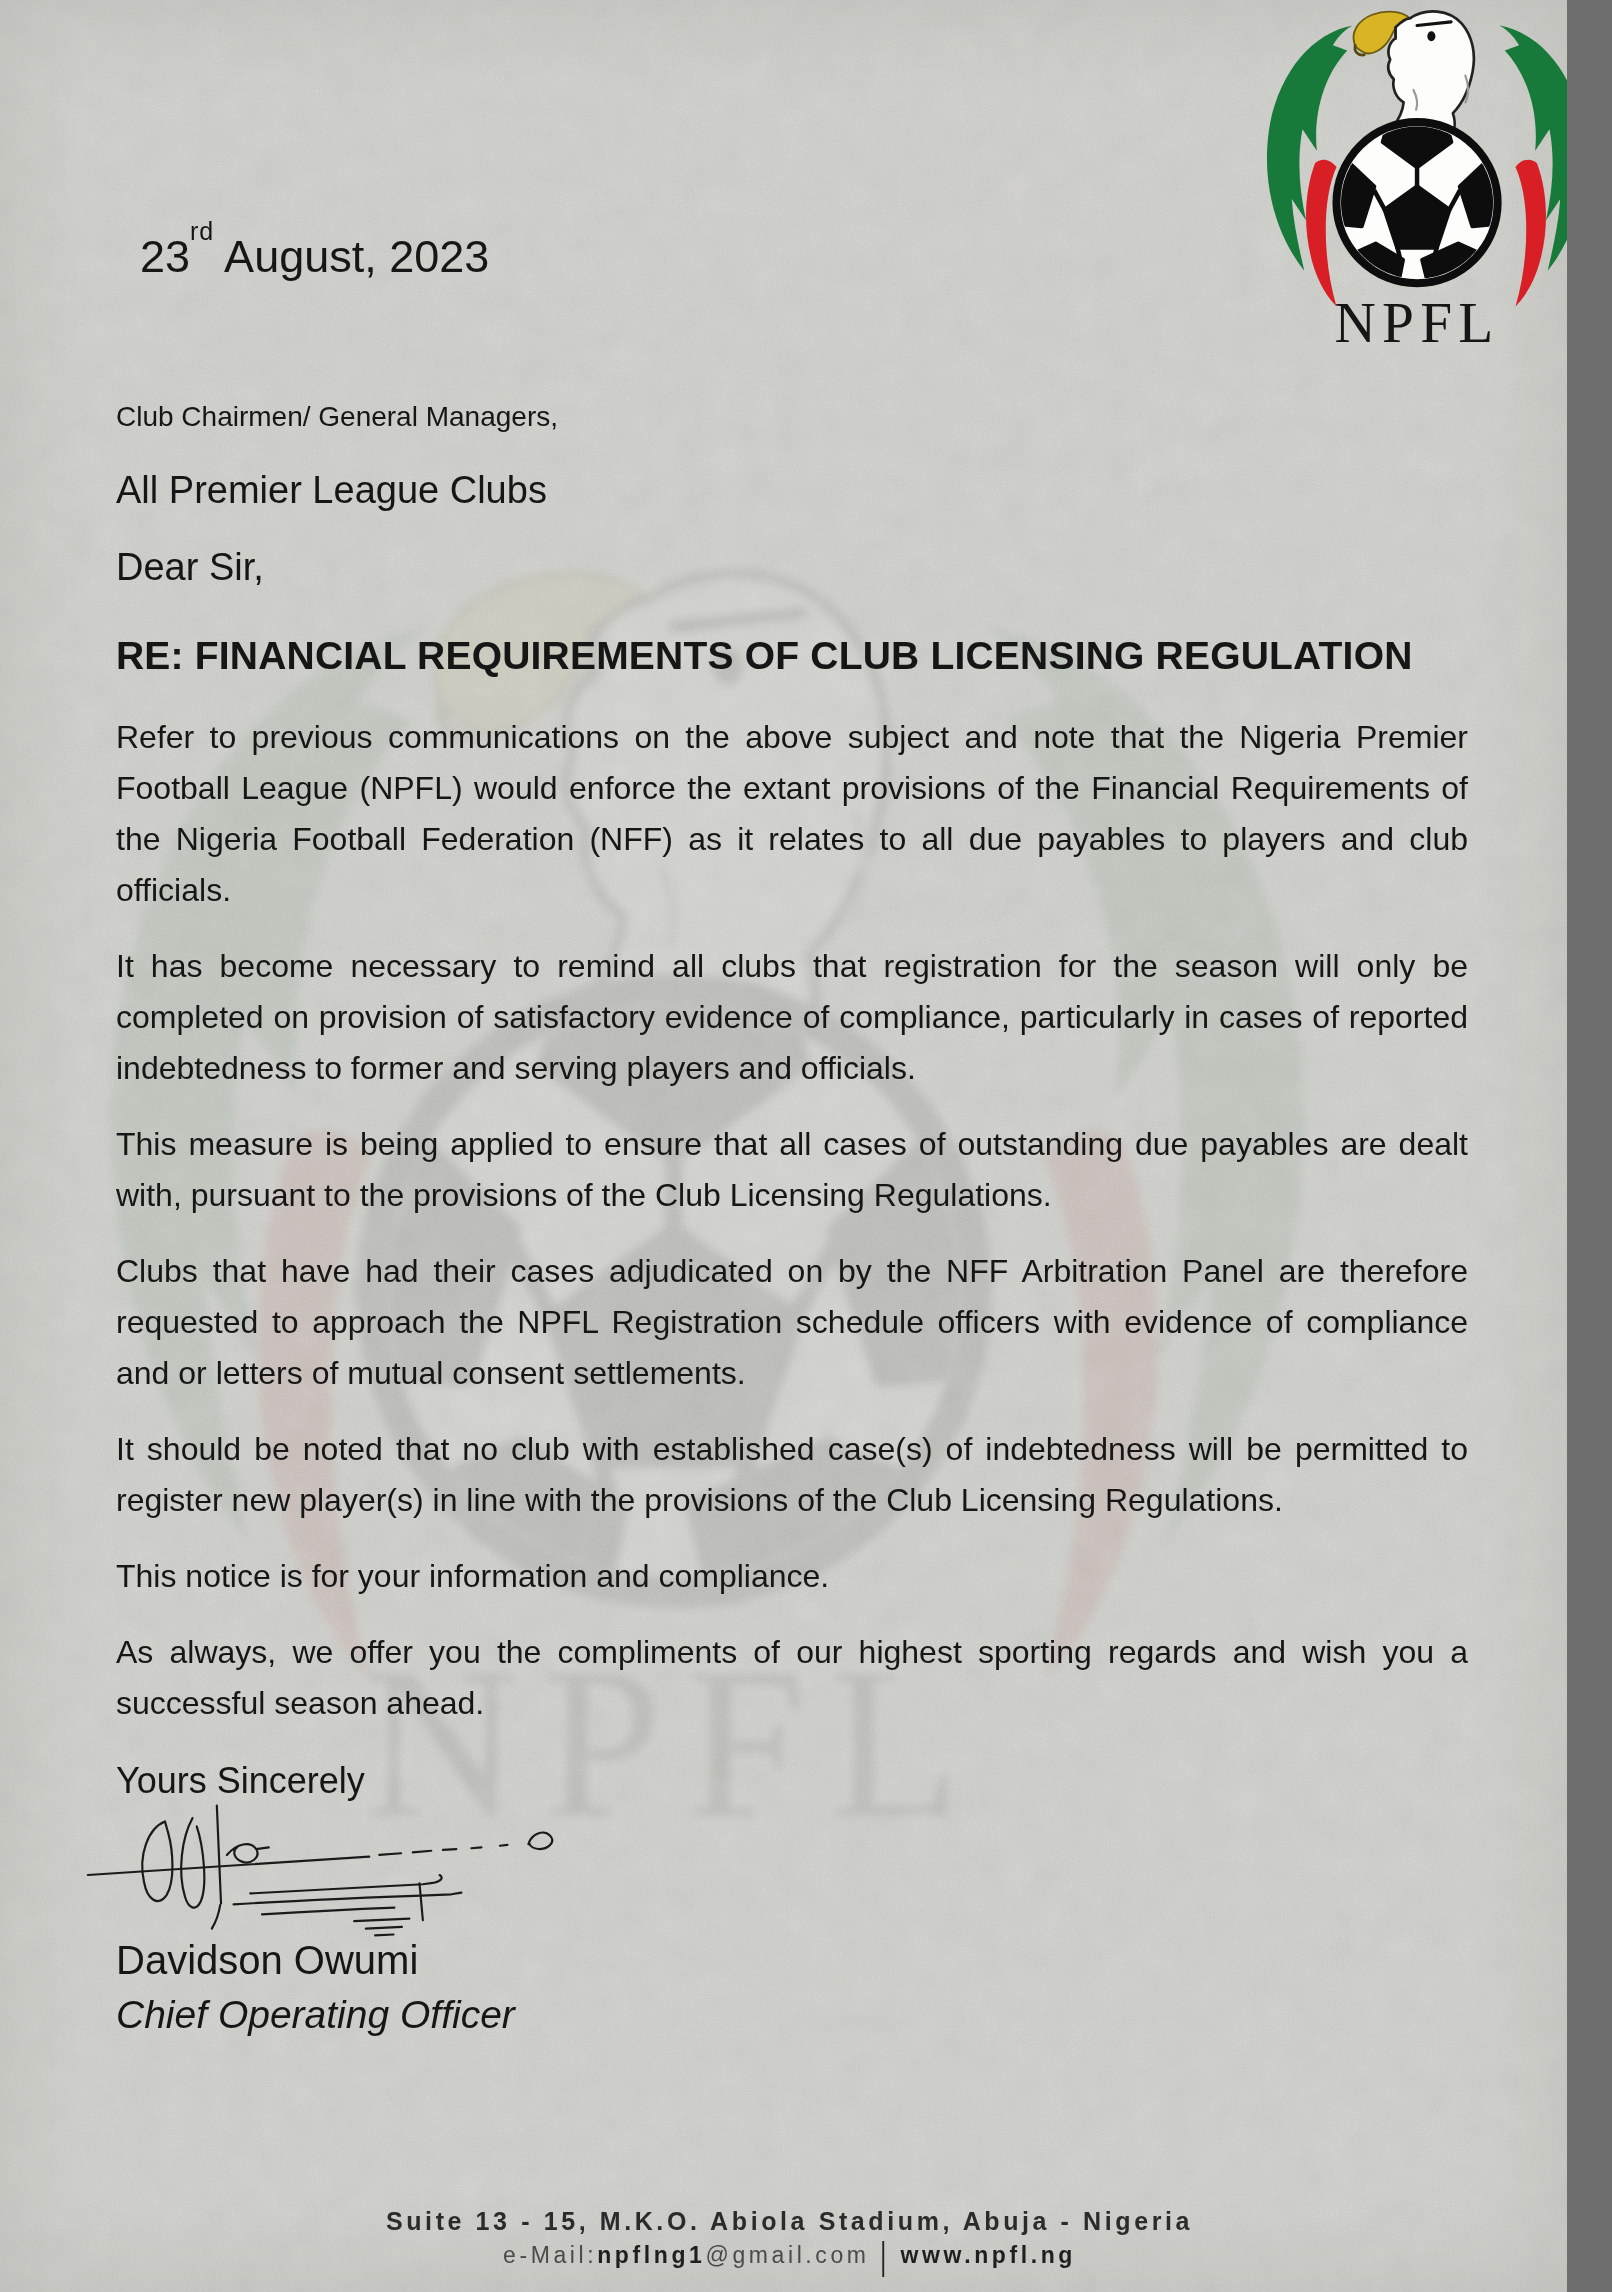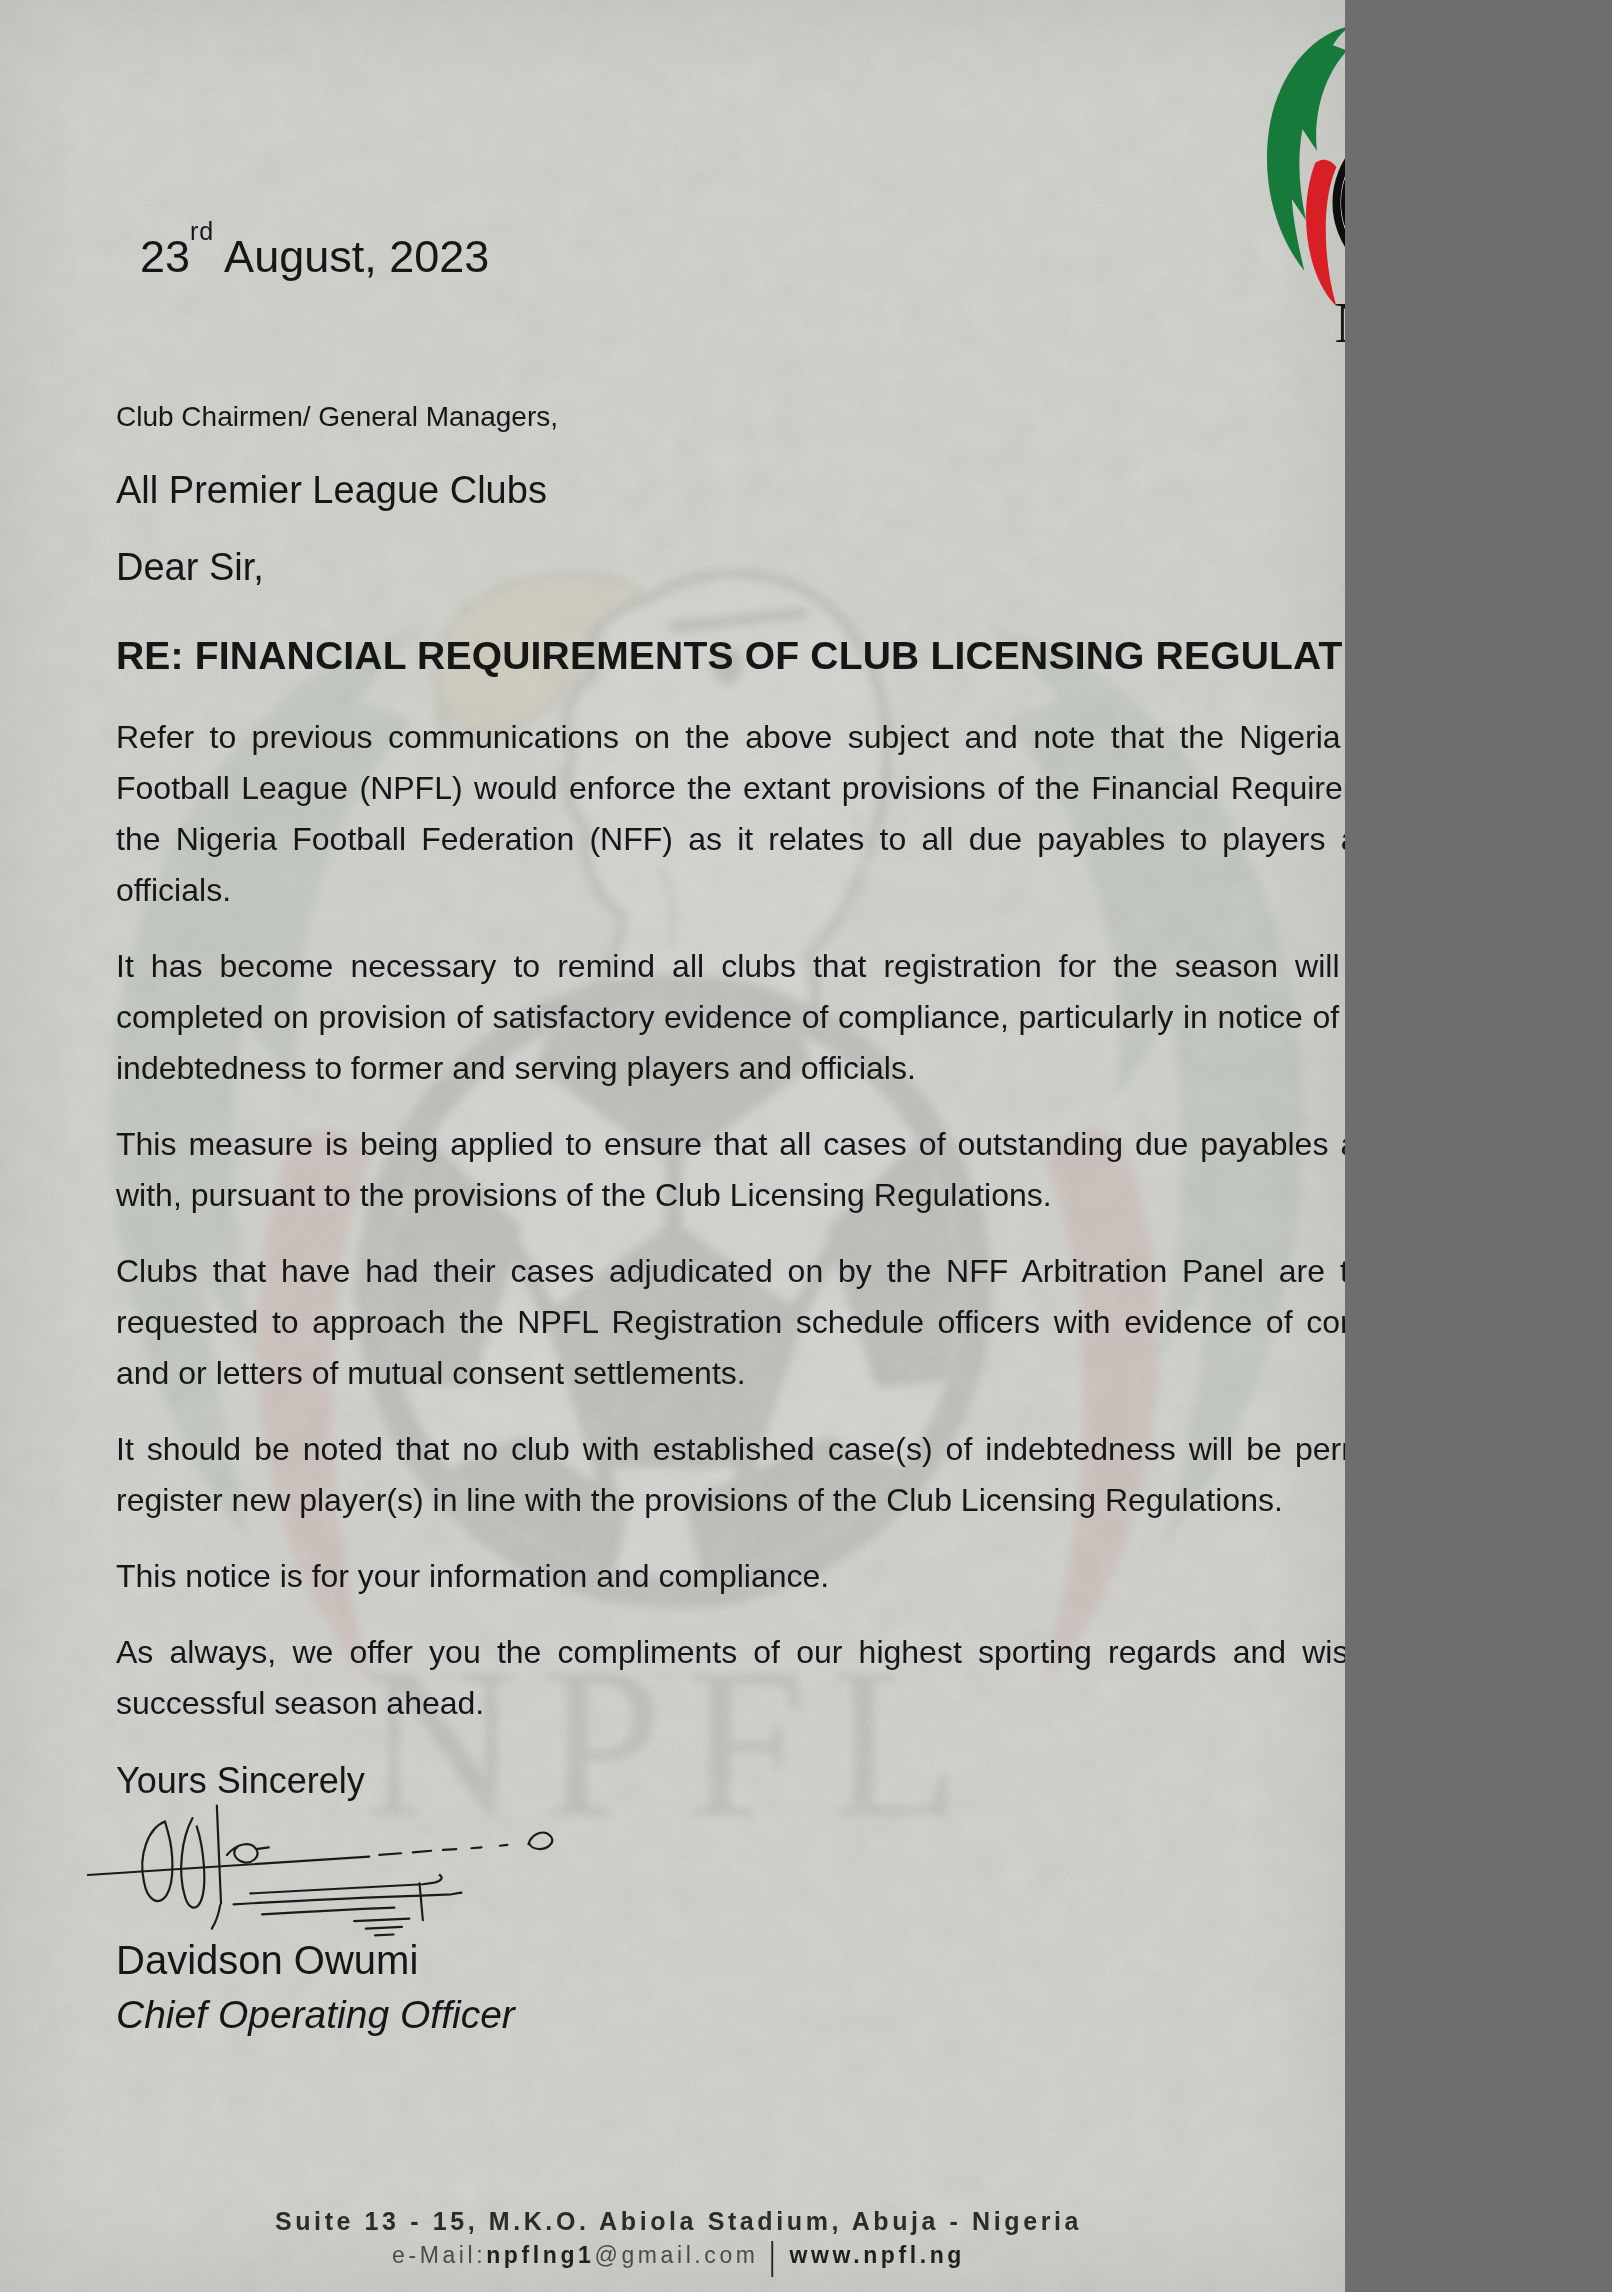--- a/index.html
+++ b/index.html
@@ -1,18 +1,18 @@
 <!DOCTYPE html>
 <html style="font-size:14.3px"><head>
 <meta charset="utf-8">
 <style>
   html,body{margin:0;padding:0;background:#6e6e6e;}
   .page{
     position:relative;
-    width:1345px;height:2293px;
+    width:1567px;height:2293px;
     background:#e4e3df;
     overflow:hidden;
     font-family:"Liberation Sans","DejaVu Sans",sans-serif;
     color:#161616;
     box-shadow:inset 0 0 99px rgba(40,40,35,.14);
   }
   .noise{position:absolute;left:0;top:0;width:1613px;height:2293px;pointer-events:none;}
   .watermark{
     position:absolute;left:36px;top:546px;width:1343px;height:1343px;
     opacity:.08;filter:blur(4.5px) grayscale(35%);pointer-events:none;
@@ -112,21 +112,21 @@
   <div class="content">
 
     <div class="date"><span>23</span><sup>rd</sup><span> August, 2023</span></div>
 
     <div class="recipient">Club Chairmen/ General Managers,</div>
     <div class="recipient2">All Premier League Clubs</div>
     <div class="salutation">Dear Sir,</div>
     <div class="subject">RE: FINANCIAL REQUIREMENTS OF CLUB LICENSING REGULATION</div>
 
     <p class="body first">Refer to previous communications on the above subject and note that the Nigeria Premier Football League (NPFL) would enforce the extant provisions of the Financial Requirements of the Nigeria Football Federation (NFF) as it relates to all due payables to players and club officials.</p>
-    <p class="body">It has become necessary to remind all clubs that registration for the season will only be completed on provision of satisfactory evidence of compliance, particularly in notice of reported indebtedness to former and serving players and officials.</p>
+    <p class="body">It has become necessary to remind all clubs that registration for the season will only be completed on provision of satisfactory evidence of compliance, particularly in cases of reported indebtedness to former and serving players and officials.</p>
     <p class="body">This measure is being applied to ensure that all cases of outstanding due payables are dealt with, pursuant to the provisions of the Club Licensing Regulations.</p>
     <p class="body">Clubs that have had their cases adjudicated on by the NFF Arbitration Panel are therefore requested to approach the NPFL Registration schedule officers with evidence of compliance and or letters of mutual consent settlements.</p>
     <p class="body">It should be noted that no club with established case(s) of indebtedness will be permitted to register new player(s) in line with the provisions of the Club Licensing Regulations.</p>
     <p class="body">This notice is for your information and compliance.</p>
     <p class="body">As always, we offer you the compliments of our highest sporting regards and wish you a successful season ahead.</p>
 
     <div class="closing">Yours Sincerely</div>
 
     <div class="signature">
       <svg width="591" height="134" viewBox="0 0 640 160" xmlns="http://www.w3.org/2000/svg" fill="none" stroke="#1a1a1a" stroke-width="2.6" stroke-linecap="round">

